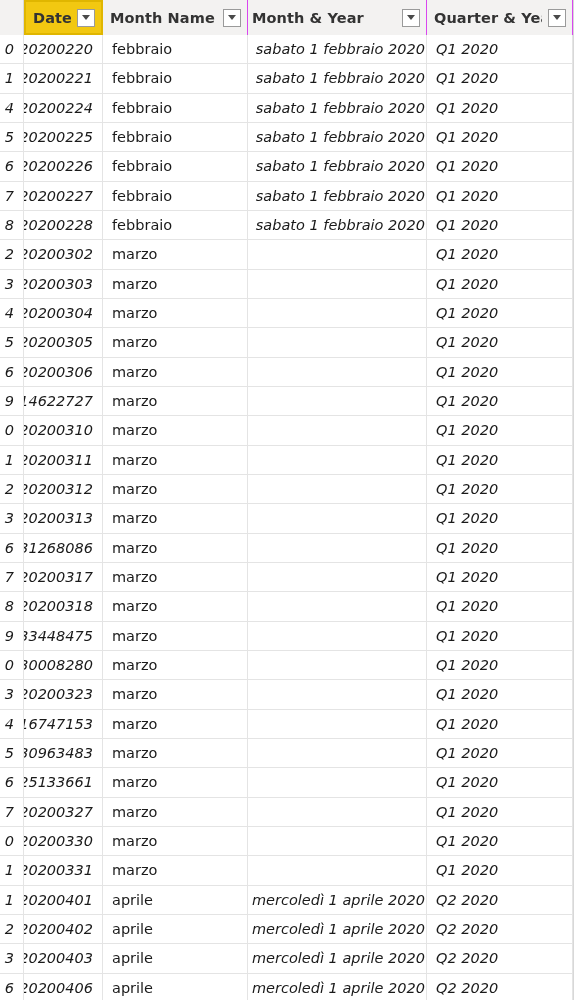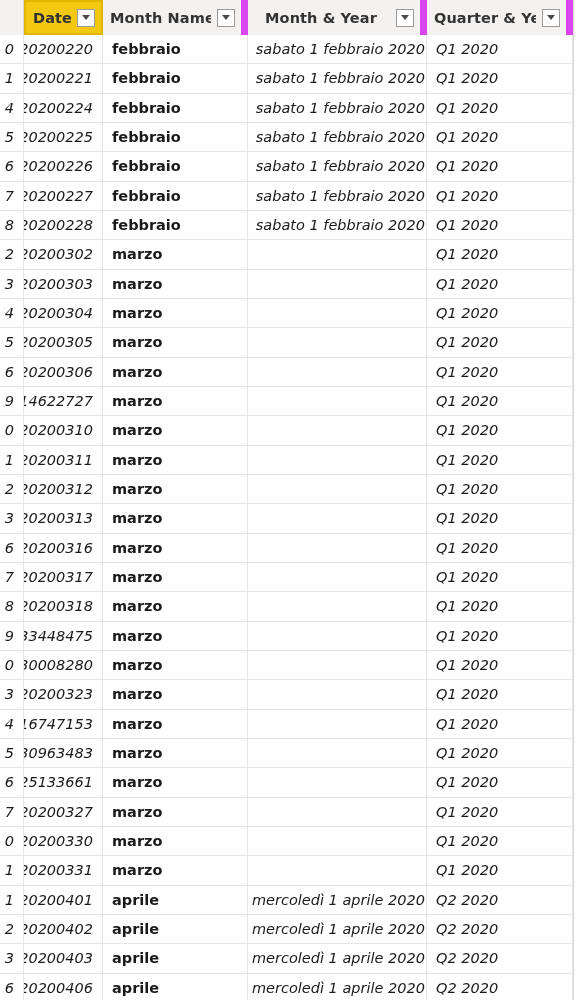--- a/index.html
+++ b/index.html
@@ -36,21 +36,21 @@
     border-bottom: 1px solid #d6d6d6;
   }
 
   .hcell {
     position: relative;
     height: 35px;
     box-sizing: border-box;
     display: flex;
     align-items: center;
     background: #f3f2f1;
-    border-right: 7px solid #d946ef;
+    border-right: 1px solid #d946ef;
     overflow: hidden;
   }
   .hcell.partial {
     border-right: 1px solid #d8d8d8;
   }
   .hcell.selected {
     background: #f2c811;
     border: 2px solid #e0b600;
     border-right: 2px solid #e0b600;
   }
@@ -58,21 +58,21 @@
   .hlabel {
     flex: 1 1 auto;
     font-size: 14.5px;
     font-weight: bold;
     color: #333333;
     white-space: nowrap;
     overflow: hidden;
     letter-spacing: 0.1px;
   }
   .hlabel.left  { text-align: left;   padding-left: 7px; }
-  .hlabel.center{ text-align: center; padding-left: 4px; }
+  .hlabel.center{ padding-left: 4px; }
 
   .filter-btn {
     flex: 0 0 auto;
     width: 18px;
     height: 18px;
     margin: 0 6px 0 6px;
     background: #ffffff;
     border: 1px solid #9a9a9a;
     box-sizing: border-box;
     display: flex;
@@ -129,21 +129,21 @@
   }
   .cell.dt {
     justify-content: flex-end;
     font-style: italic;
     padding-right: 1px;
   }
 
   
   .c-partial { width: 24px;  }
   .c-dateint { width: 79px;  }
-  .c-month   { width: 145px; font-weight: bold; }
+  .c-month   { width: 145px; }
   .c-monthyr { width: 179px; }
   .c-qtryr   { width: 146px; font-style: italic; }
 
   .hc-partial { width: 24px;  }
   .hc-dateint { width: 79px;  }
   .hc-month   { width: 145px; }
   .hc-monthyr { width: 179px; }
   .hc-qtryr   { width: 146px; }
 
   .right-edge {
@@ -313,21 +313,21 @@
       </div>
       <div class="row">
         <div class="cell num c-partial">3</div>
         <div class="cell num c-dateint">20200313</div>
         <div class="cell txt c-month">marzo</div>
         <div class="cell dt c-monthyr"></div>
         <div class="cell txt c-qtryr">Q1 2020</div>
       </div>
       <div class="row">
         <div class="cell num c-partial">6</div>
-        <div class="cell num c-dateint">20200316</div>
+        <div class="cell num c-dateint">31268086</div>
         <div class="cell txt c-month">marzo</div>
         <div class="cell dt c-monthyr"></div>
         <div class="cell txt c-qtryr">Q1 2020</div>
       </div>
       <div class="row">
         <div class="cell num c-partial">7</div>
         <div class="cell num c-dateint">20200317</div>
         <div class="cell txt c-month">marzo</div>
         <div class="cell dt c-monthyr"></div>
         <div class="cell txt c-qtryr">Q1 2020</div>

